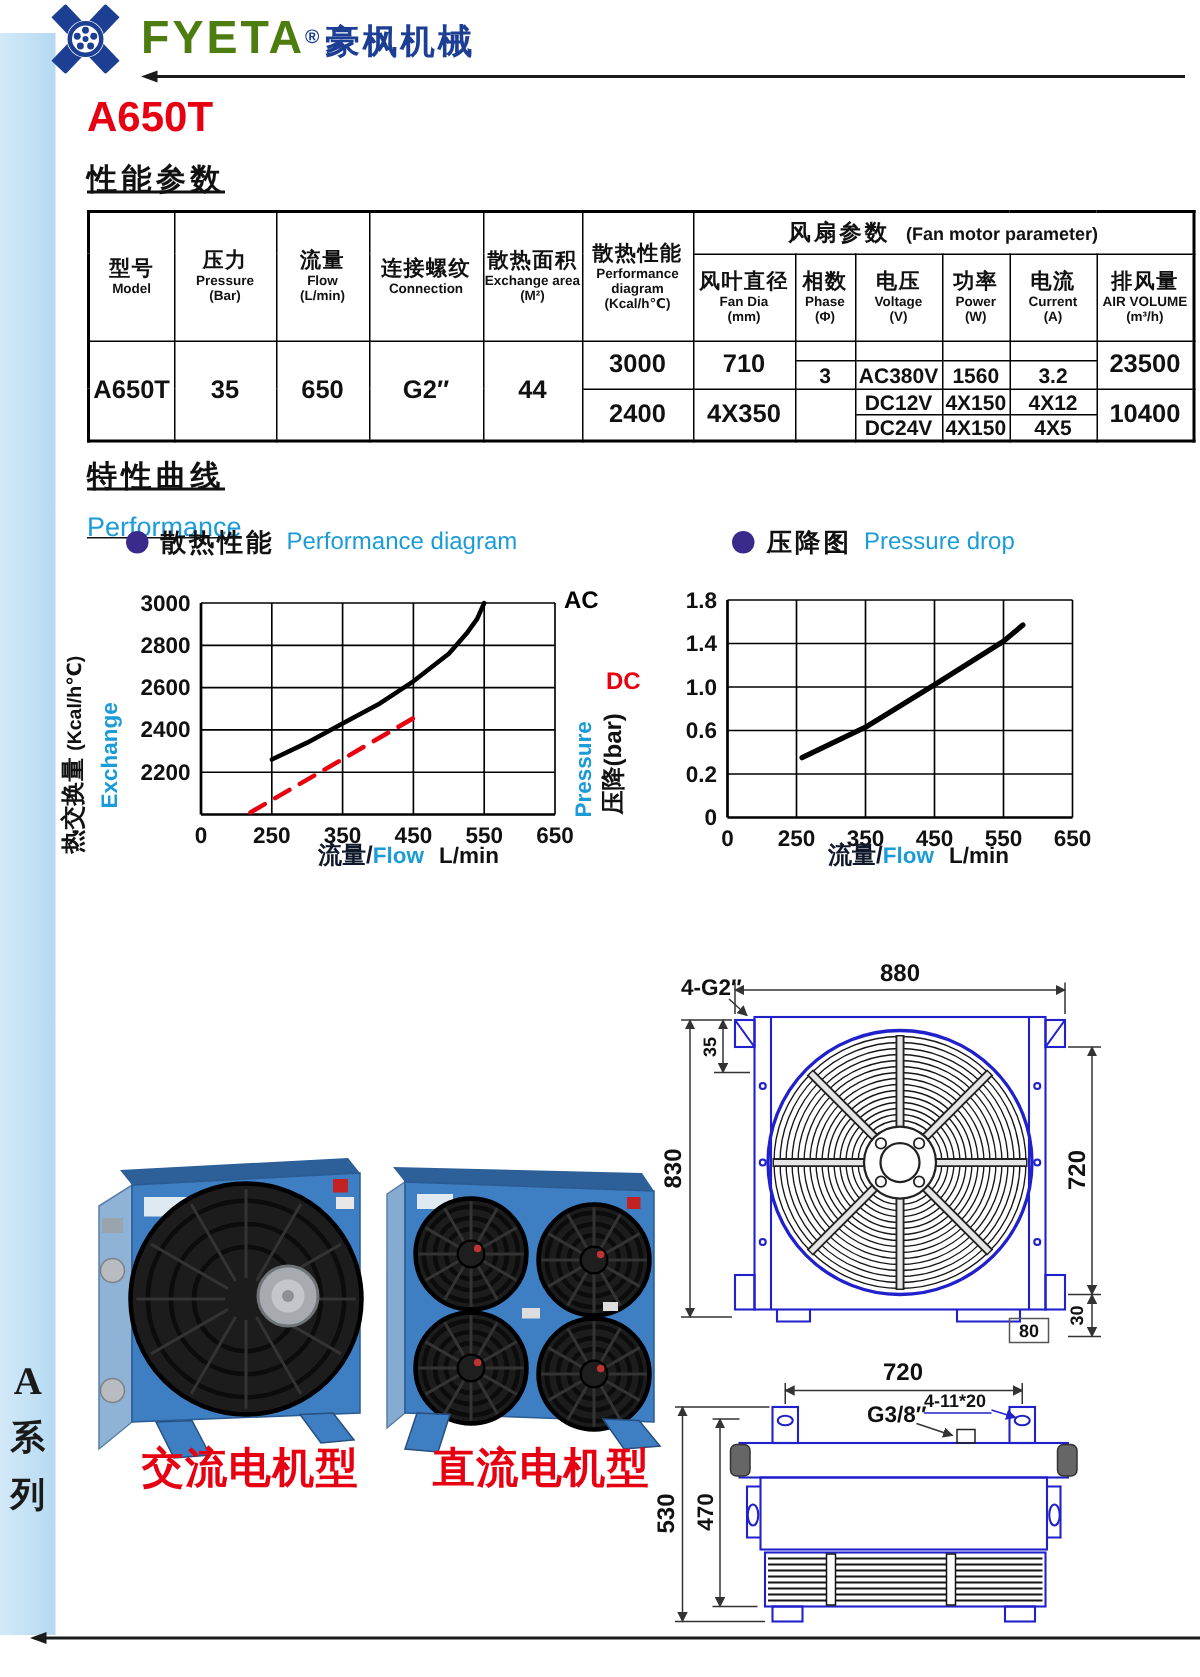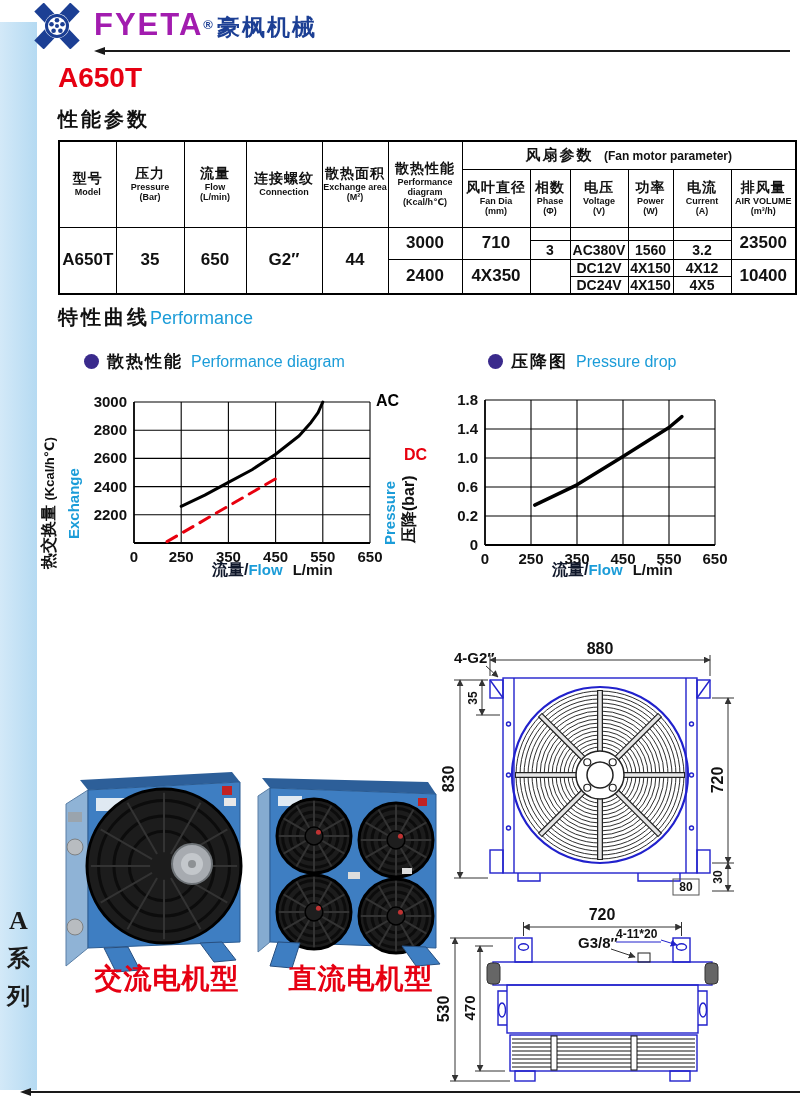--- a/index.html
+++ b/index.html
@@ -9,29 +9,29 @@
   
   .sidebar{position:absolute;left:0;top:22px;width:37px;height:1068px;
            background:linear-gradient(to right,#d3e9f8,#b5daf2);}
   .series{position:absolute;left:0;top:906px;width:37px;display:flex;flex-direction:column;
           align-items:center;gap:7px;color:#1a1a1a;}
   .series .letter{font-family:"Liberation Serif","DejaVu Serif",serif;font-weight:bold;font-size:26px;}
   .series .cjk{font-size:23px;font-weight:bold;}
 
   
   .logo{position:absolute;left:28px;top:3px;display:flex;align-items:center;gap:8px;}
-  .logo-text{font-size:31px;font-weight:bold;color:#a21caf;letter-spacing:2px;line-height:1;}
+  .logo-text{font-size:31px;font-weight:bold;color:#4d7c0f;letter-spacing:2px;line-height:1;}
   .logo-reg{font-size:13px;font-weight:bold;color:#1c3f94;vertical-align:super;}
   .logo-company{font-size:23px;font-weight:bold;color:#1c3f94;margin-left:4px;letter-spacing:2px;}
   .hline{position:absolute;height:2px;background:#1a1a1a;}
   .hline::before{content:"";position:absolute;left:-10px;top:-3px;width:0;height:0;
                  border-right:11px solid #1a1a1a;border-top:4px solid transparent;border-bottom:4px solid transparent;}
 
   .model-title{position:absolute;left:58px;top:62px;font-size:28px;font-weight:bold;color:#e60012;}
-  .sec-head{position:absolute;display:flex;align-items:baseline;gap:0;}
+  .sec-head{position:absolute;display:flex;align-items:baseline;gap:10px;text-decoration:underline;}
   .sec-zh{font-size:20px;font-weight:bold;color:#111;letter-spacing:3px;}
   .sec-en{font-size:18px;color:#1b9cd8;white-space:pre;}
 
   
   table.spec{position:absolute;left:58px;top:140px;border-collapse:collapse;table-layout:fixed;
              border:2.5px solid #000;}
   table.spec th,table.spec td{border:1.5px solid #000;text-align:center;vertical-align:middle;padding:0;}
   table.spec .zh{font-size:14px;font-weight:bold;letter-spacing:1px;}
   table.spec .en{font-size:9px;font-weight:bold;line-height:1.1;}
   table.spec .fan-zh{font-size:15px;font-weight:bold;letter-spacing:2px;display:inline;}
@@ -207,21 +207,21 @@
       <td class="val" rowspan="2">10400</td>
     </tr>
     <tr style="height:18px">
       <td class="val-s">DC24V</td>
       <td class="val-s">4X150</td>
       <td class="val-s">4X5</td>
     </tr>
   </tbody>
     </table>
 
-  <div class="sec-head" style="left:58px;top:304px;">
+  <div class="sec-head" style="left:58px;top:304px;flex-direction:column;">
     <span class="sec-zh">特性曲线</span>
     <span class="sec-en">Performance</span>
   </div>
 
   <div class="chart-title" style="left:84px;top:350px;">
     <span class="dot"></span>
     <span class="ct-zh">散热性能</span>
     <span class="ct-en">Performance diagram</span>
   </div>
   <div class="chart-title" style="left:488px;top:350px;">

